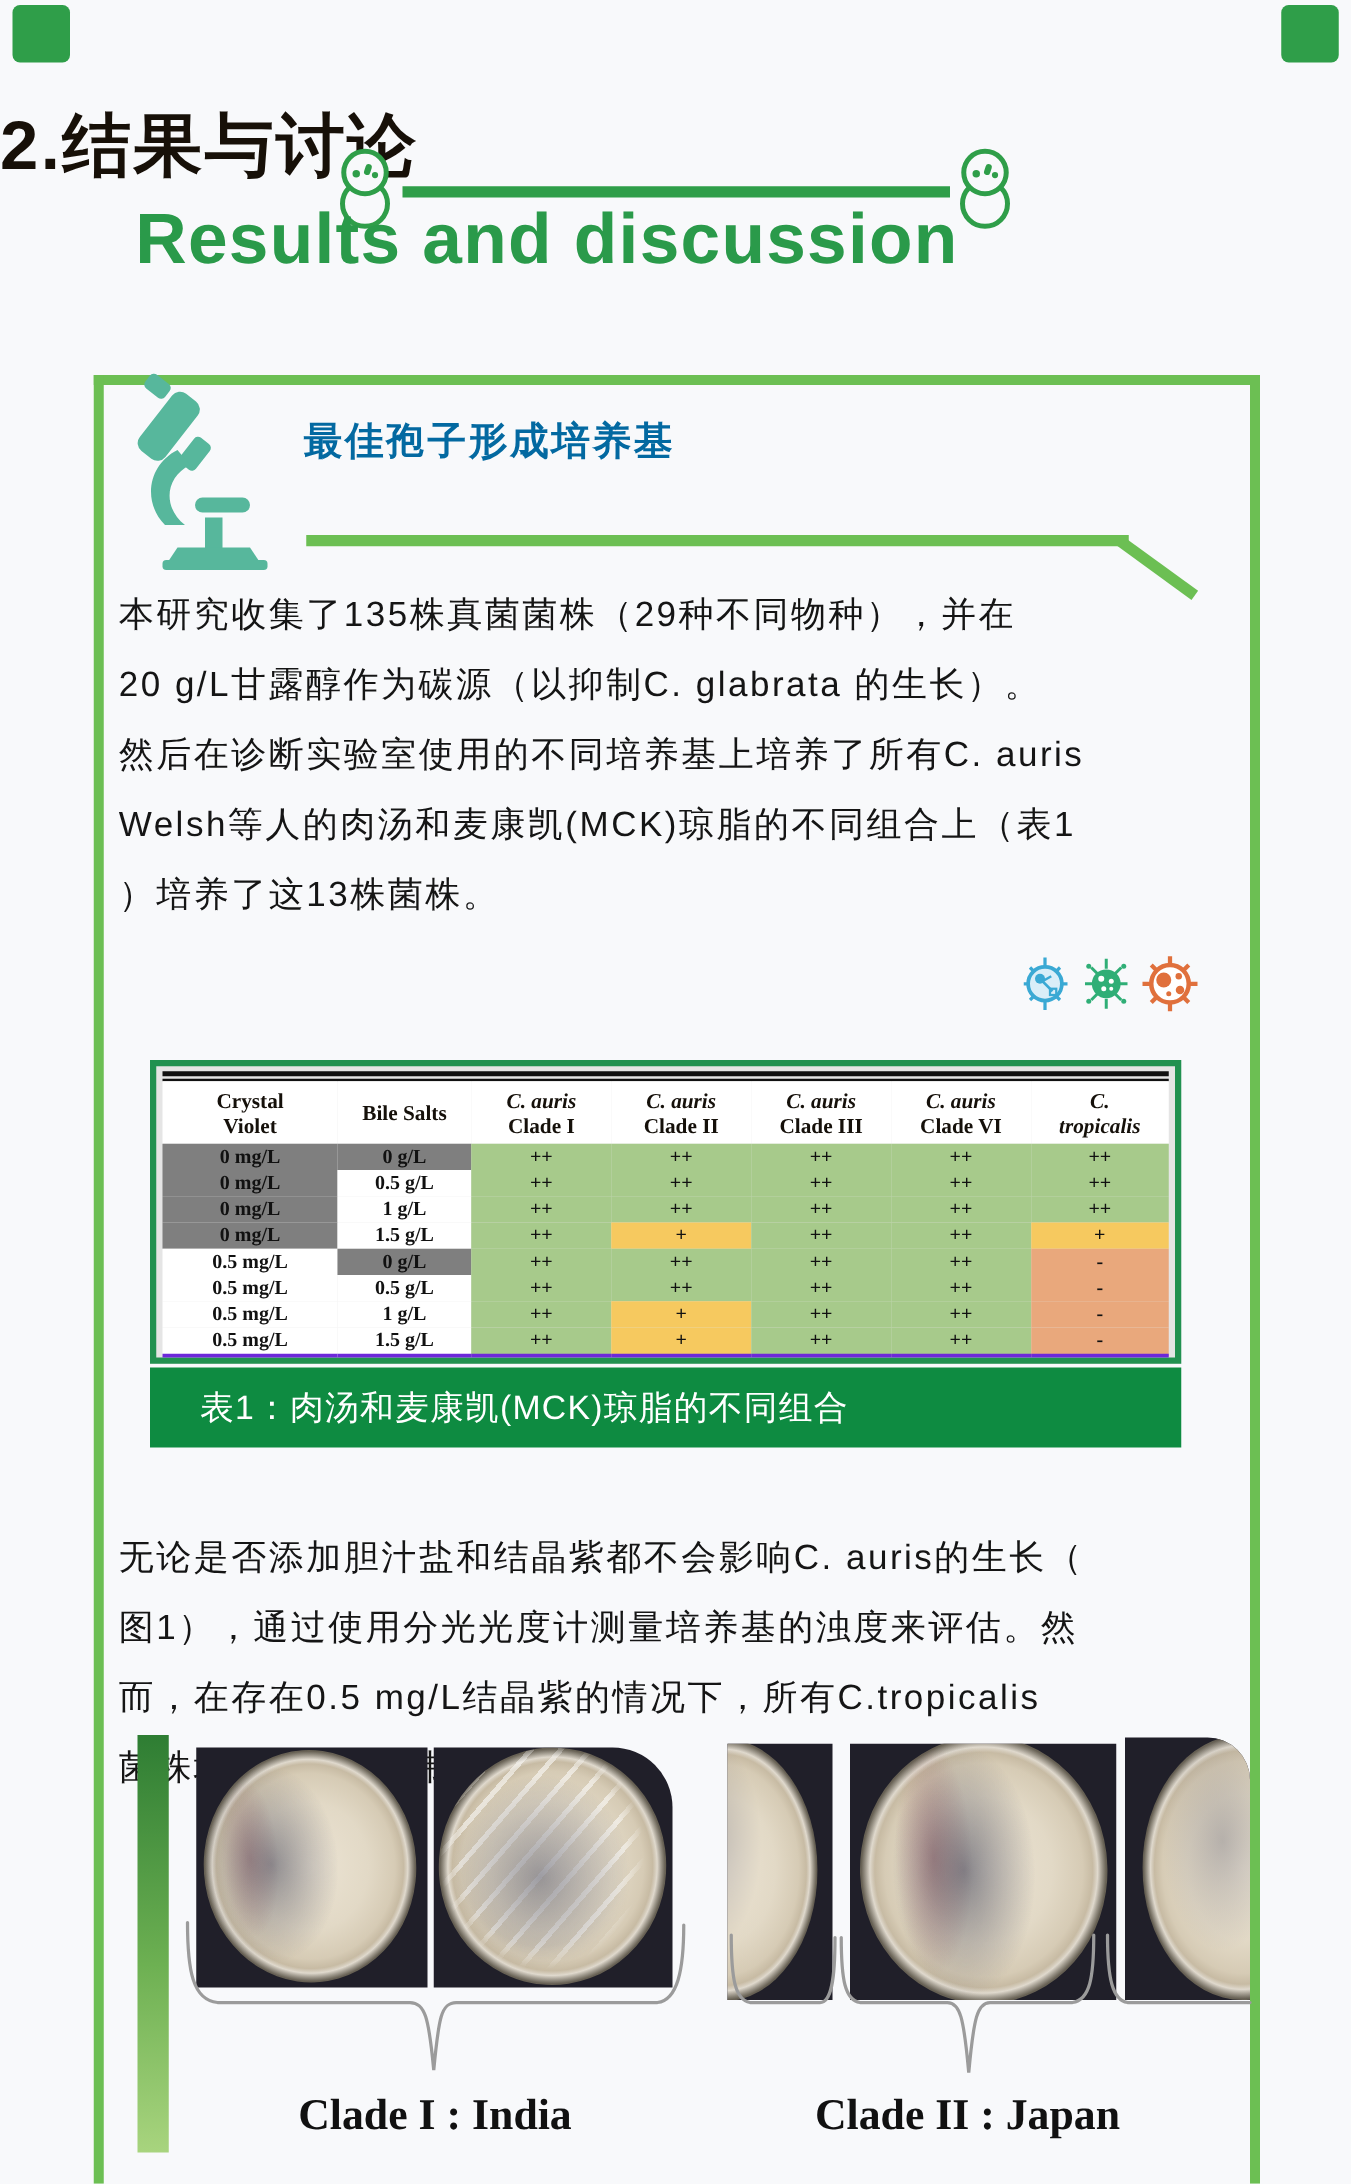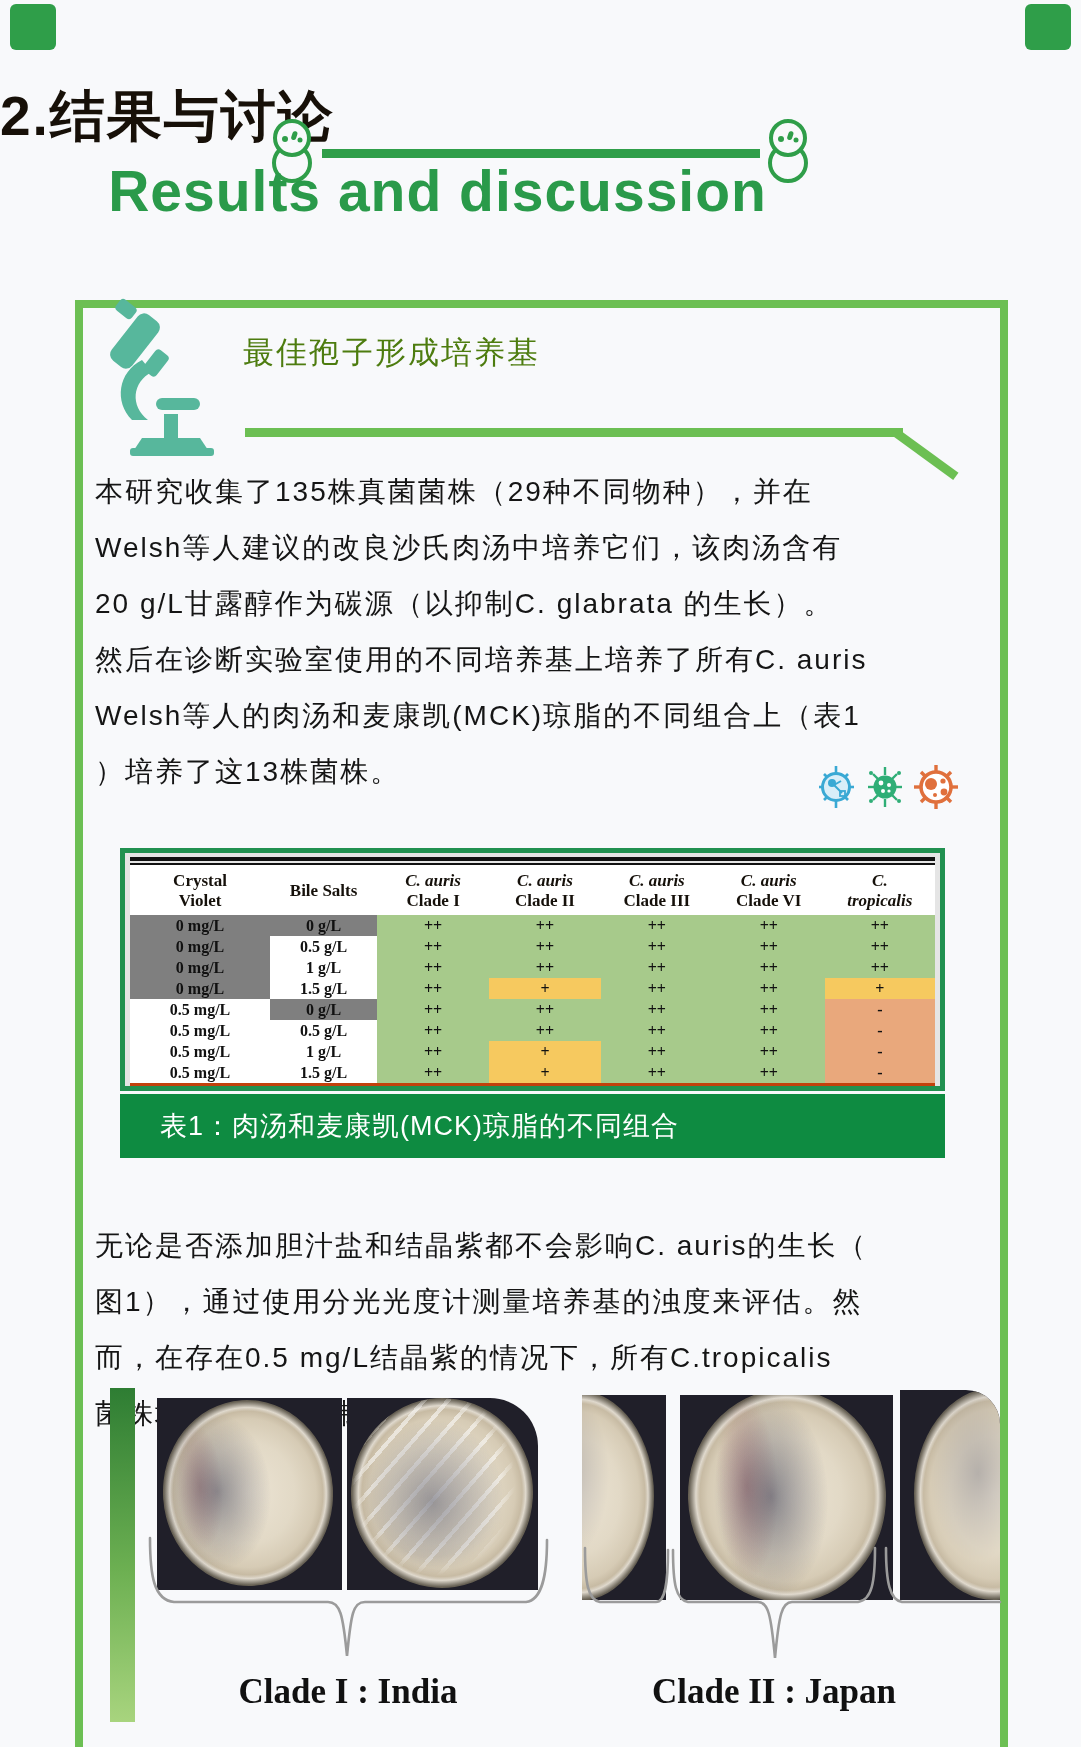--- a/index.html
+++ b/index.html
@@ -15,42 +15,42 @@
   .corner-sq{width:46px;height:46px;background:#2f9e49;border-radius:6px;}
 
   
   .title-zh{left:0;top:80px;width:1081px;text-align:left;font-size:55px;font-weight:bold;color:#171008;letter-spacing:2px;}
   .title-underline{left:322px;top:149px;width:438px;height:9px;background:#2f9e49;}
   .title-en{left:0;top:158px;width:875px;text-align:center;font-size:57px;font-weight:bold;color:#2a9a4a;letter-spacing:1px;}
 
   
   .main-box{left:75px;top:300px;width:933px;height:1447px;border:8px solid #6cbf53;border-bottom:none;box-sizing:border-box;}
 
-  .section-heading{left:243px;top:332px;font-size:31px;font-weight:normal;color:#4d7c0f;letter-spacing:2px;}
+  .section-heading{left:243px;top:332px;font-size:31px;font-weight:bold;color:#0369a1;letter-spacing:2px;}
   .stripe-h{left:245px;top:428px;width:658px;height:9px;background:#6cbf53;}
   .stripe-diag{left:897px;top:428px;width:76px;height:9px;background:#6cbf53;transform:rotate(36deg);transform-origin:left top;}
 
   .para{left:95px;width:910px;}
   .para-line{font-size:28px;line-height:44px;letter-spacing:2px;color:#151515;white-space:nowrap;margin-top:12px;}
   .para1{top:458px;}
   .para2{top:1212px;}
 
   
   .virus-row{left:815px;top:762px;width:150px;height:50px;display:flex;align-items:center;gap:8px;}
 
   
   .table-wrap{left:120px;top:848px;width:825px;}
   .data-table-box{border:5px solid #219150;background:#e5e5e5;padding:4px 5px 0 5px;box-sizing:border-box;}
   .dbl-line-a{height:4px;background:#111;}
   .dbl-line-b{height:2px;background:#111;margin-top:2px;}
   table.data{width:100%;border-collapse:collapse;table-layout:fixed;font-family:"Liberation Serif","DejaVu Serif",serif;}
   table.data th{background:#fff;font-weight:bold;font-size:17px;line-height:20px;padding:6px 0 4px 0;text-align:center;vertical-align:middle;}
   table.data th .sp-italic{font-style:italic;}
   table.data td{font-size:16px;font-weight:bold;text-align:center;height:21px;line-height:21px;padding:0;color:#111;}
-  table.data tbody{border-bottom:3px solid #c2410c;}
+  table.data tbody{border-bottom:3px solid #6d28d9;}
   .caption-bar{margin-top:3px;height:64px;background:#0e8b41;color:#ffffff;font-size:27px;line-height:64px;padding-left:40px;box-sizing:border-box;letter-spacing:1px;}
 
   
   .grad-bar{left:110px;top:1388px;width:25px;height:334px;background:linear-gradient(#2e7d33,#6db052 55%,#a8d47e);}
   .photo{background:#201f29;overflow:hidden;}
   .p1{left:157px;top:1398px;width:185px;height:192px;}
   .p2{left:347px;top:1398px;width:191px;height:192px;border-top-right-radius:48px;}
   .p3{left:582px;top:1395px;width:84px;height:205px;}
   .p4{left:680px;top:1395px;width:213px;height:205px;}
   .p5{left:900px;top:1390px;width:100px;height:210px;border-top-right-radius:34px;}
@@ -126,21 +126,20 @@
     <rect x="22" y="150" width="84" height="8" rx="3"></rect>
   </g>
 </svg>
 
 <div class="abs section-heading">最佳孢子形成培养基</div>
 <div class="abs stripe-h"></div>
 <div class="abs stripe-diag"></div>
 
 <div class="abs para para1">
     <div class="para-line">本研究收集了135株真菌菌株（29种不同物种），并在</div>
-    <div class="para-line">Welsh等人建议的改良沙氏肉汤中培养它们，该肉汤含有</div>
     <div class="para-line">20 g/L甘露醇作为碳源（以抑制C. glabrata 的生长）。</div>
     <div class="para-line">然后在诊断实验室使用的不同培养基上培养了所有C. auris</div>
     <div class="para-line">Welsh等人的肉汤和麦康凯(MCK)琼脂的不同组合上（表1</div>
     <div class="para-line">）培养了这13株菌株。</div>
   </div>
 
 <div class="abs virus-row">
   <svg width="42" height="46" viewBox="0 0 42 46">
     <g stroke="#3aa9d4" stroke-width="2.6">
       <line x1="21" y1="2" x2="21" y2="9"></line>

